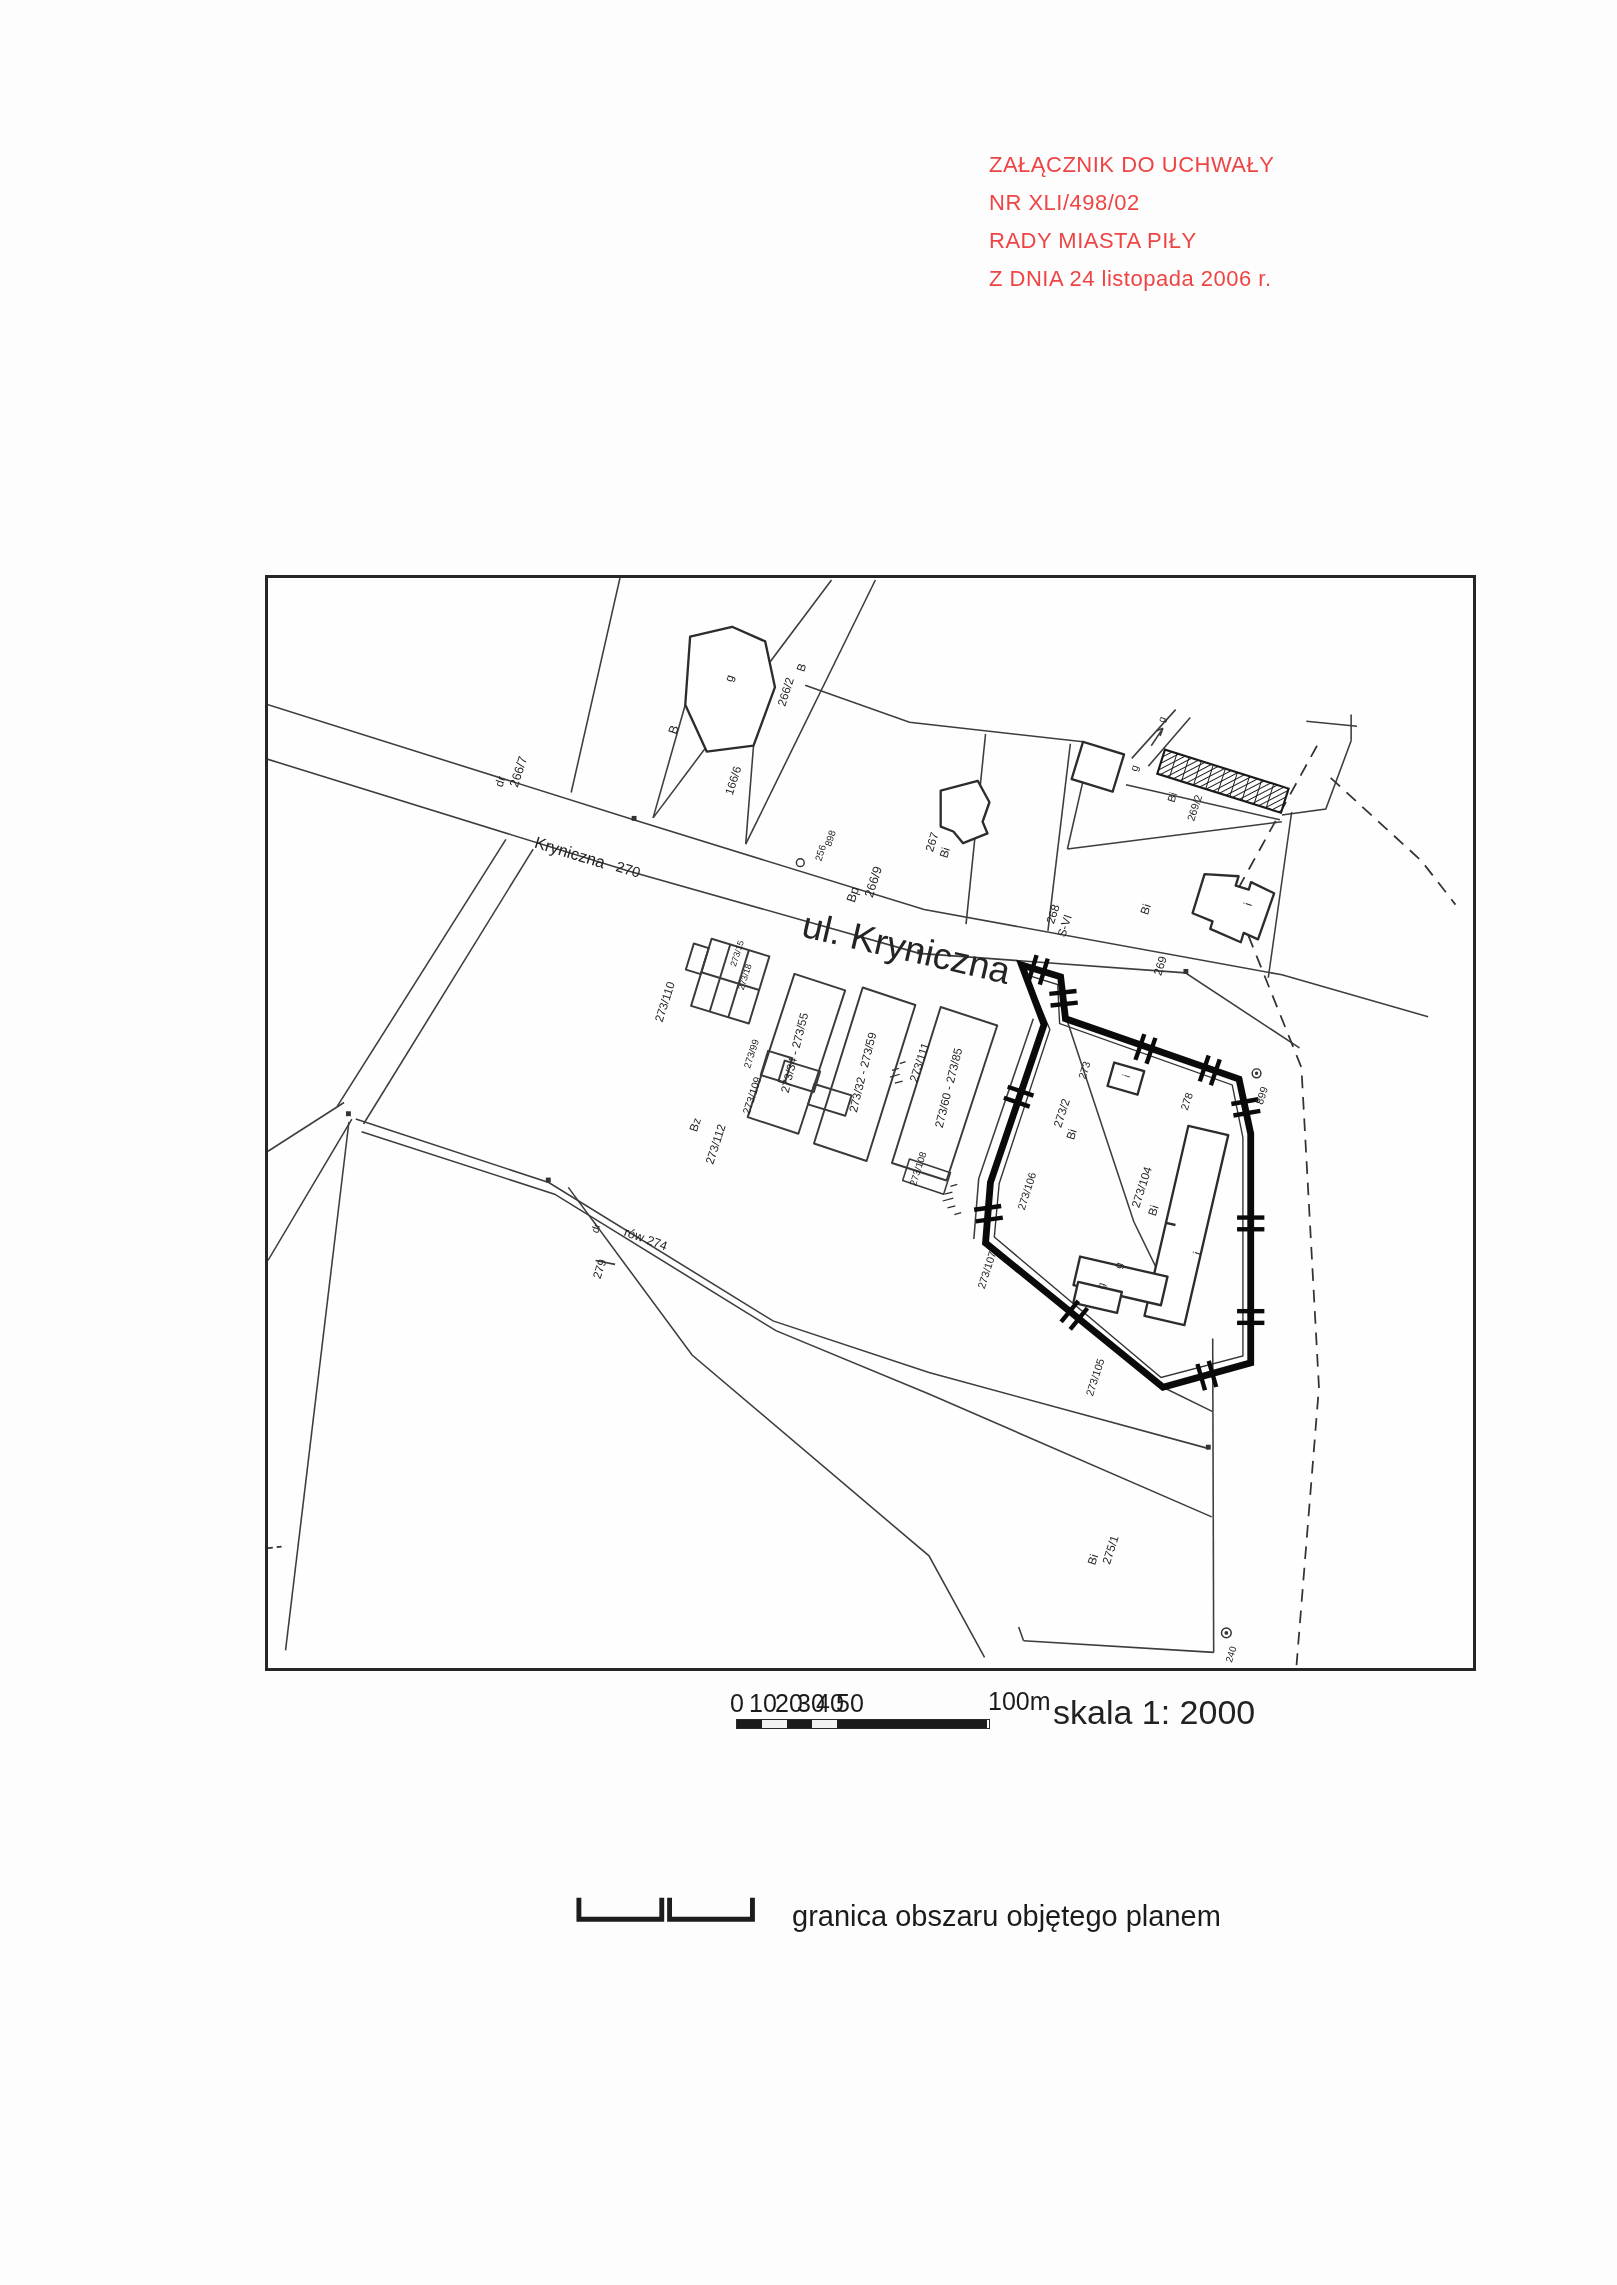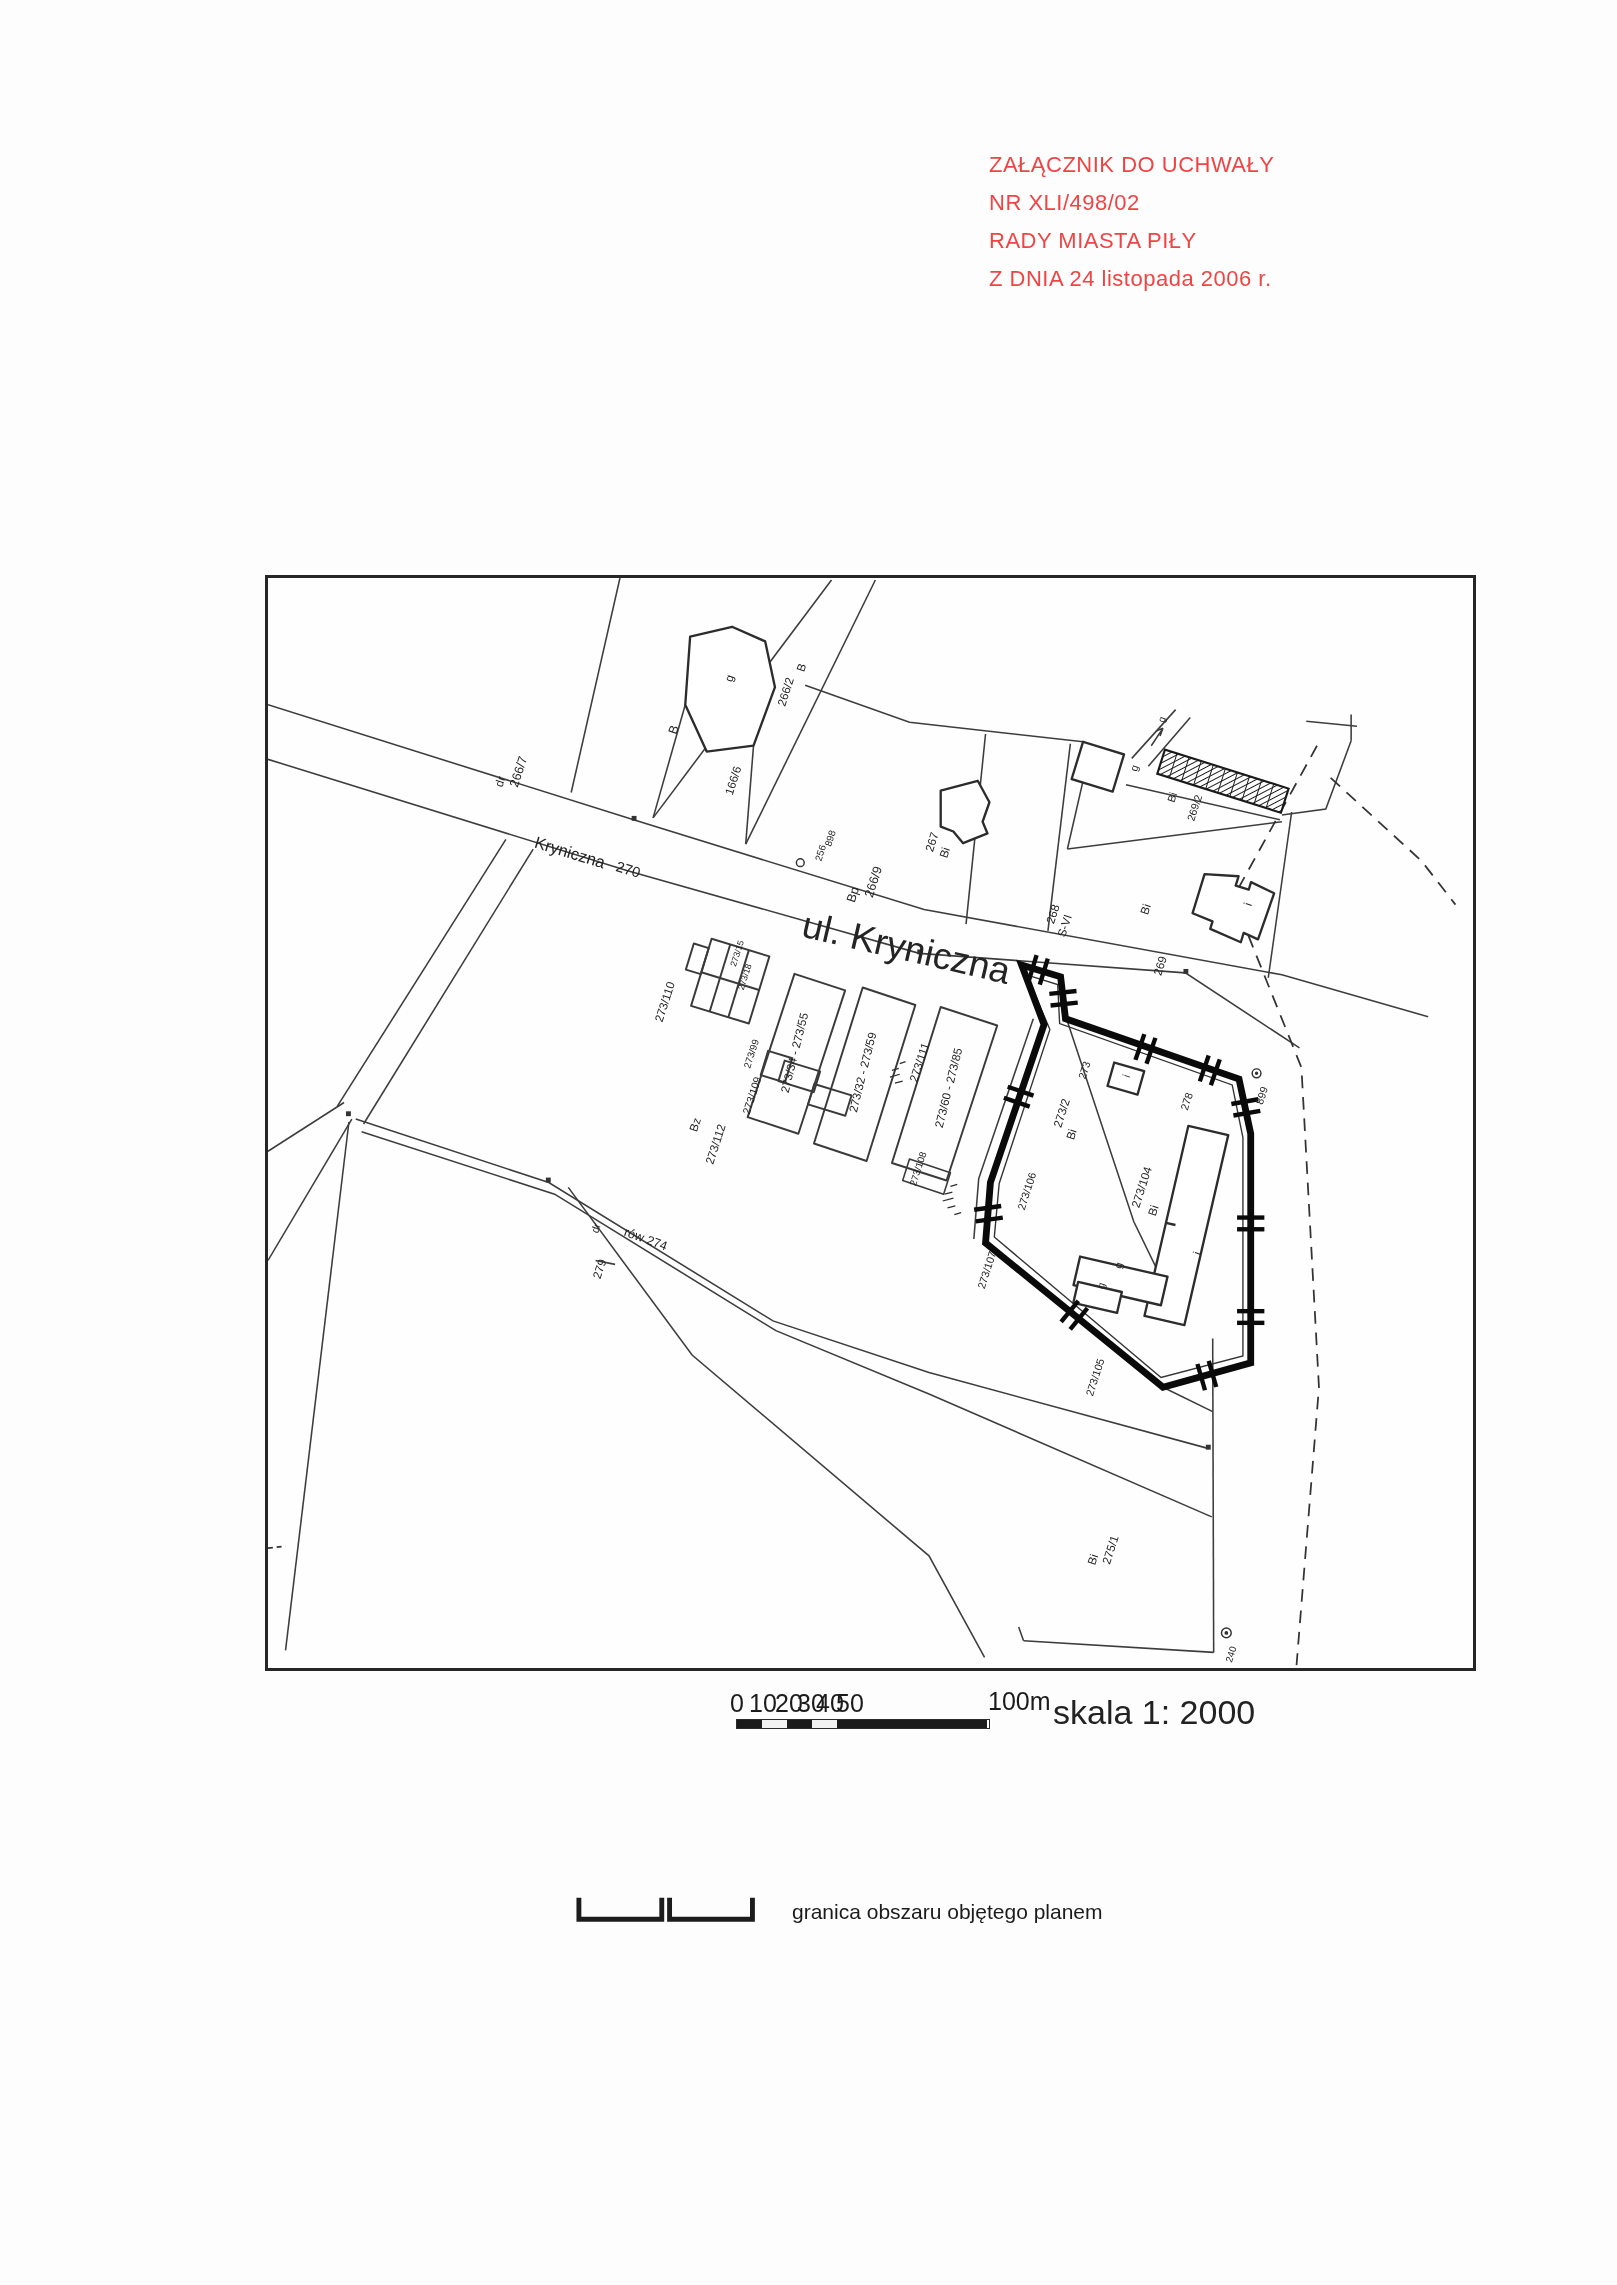--- a/index.html
+++ b/index.html
@@ -16,21 +16,21 @@
   .tick-label{position:absolute;top:1689px;font-size:25px;color:#1b1b1b;}
   #scale-end{position:absolute;left:988px;top:1687px;font-size:25px;color:#1b1b1b;}
   #scale-ratio{position:absolute;left:1053px;top:1693px;font-size:34px;color:#222;}
   #scale-bar{position:absolute;left:736px;top:1719px;width:252px;height:7.8px;
              border:1px solid #2a2a2a;display:flex;}
   #scale-bar .seg{height:100%;}
   .seg.d{background:#1b1b1b;}
   .seg.l{background:#f2f2f2;}
   
   #legend-symbol{position:absolute;left:575px;top:1890px;}
-  #legend-label{position:absolute;left:792px;top:1900px;font-size:21px;color:#1b1b1b;}
+  #legend-label{position:absolute;left:792px;top:1900px;font-size:29px;color:#1b1b1b;}
   text{font-family:"Liberation Sans",sans-serif;fill:#242424;}
 </style>
 </head>
 <body>
 
 <div id="page">
 
   <div id="header-block">
       <div>ZAŁĄCZNIK DO UCHWAŁY</div>
       <div>NR XLI/498/02</div>

